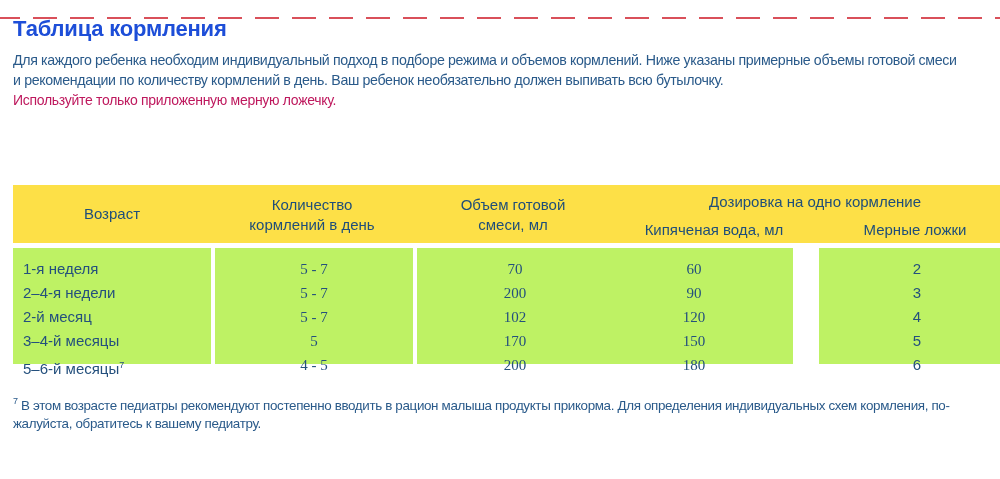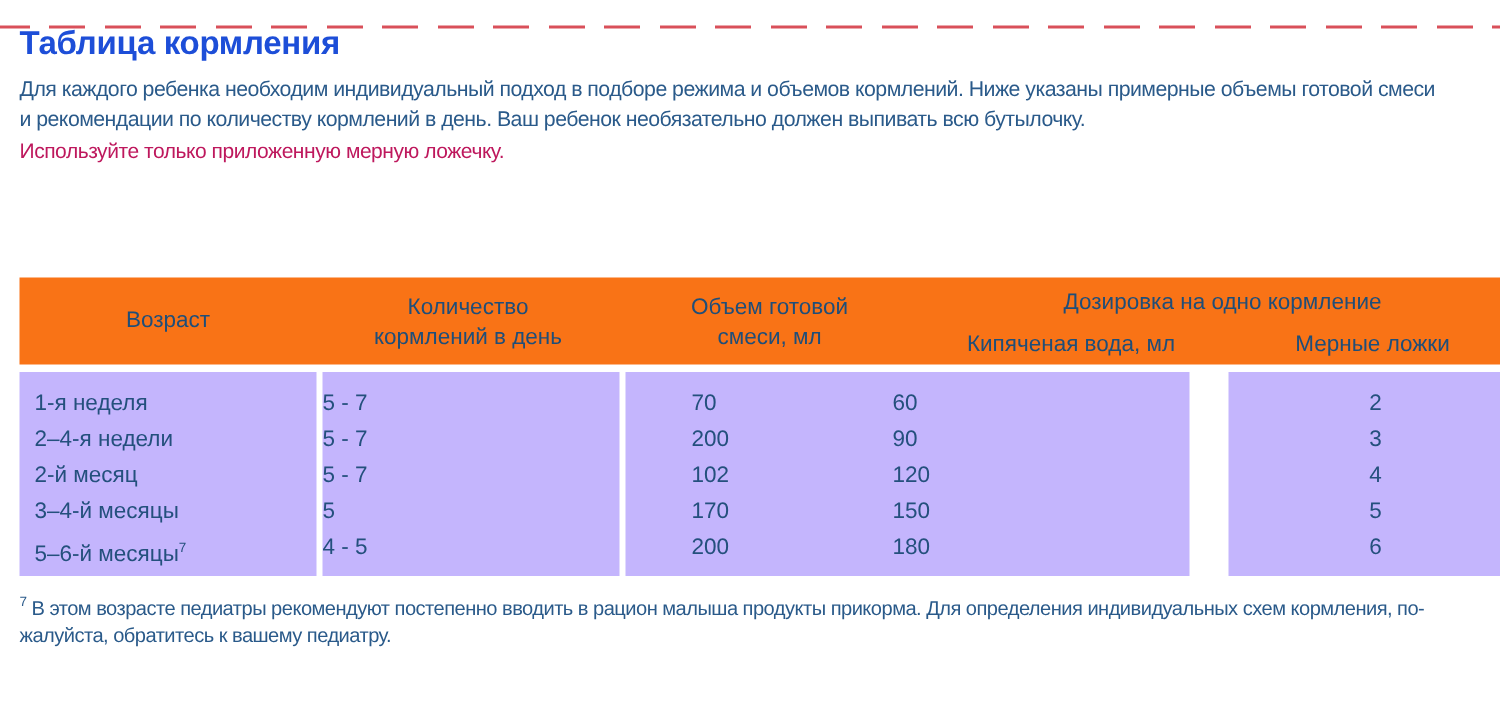--- a/index.html
+++ b/index.html
@@ -23,32 +23,32 @@
       position: absolute; left: 13px; top: 50px; width: 1100px;
       font-size: 14.2px; line-height: 20px; color: #2a5a8a; white-space: nowrap;
       letter-spacing: -0.35px;
     }
     .note-bold {
       position: absolute; left: 13px; top: 92px;
       font-size: 14px; font-weight: normal; color: #be185d; letter-spacing: -0.3px;
     }
     .thead {
       position: absolute; left: 13px; top: 185px; width: 987px; height: 58px;
-      background: #f97316;
+      background: #fde047;
     }
     .th {
       position: absolute; text-align: center; font-size: 15px; color: #1f4e79;
       line-height: 20px;
     }
     .tbody {
-      position: absolute; top: 248px; height: 136px; background: #c4b5fd;
+      position: absolute; top: 248px; height: 116px; background: #bef264;
     }
     .cell-lines { padding-top: 9px; font-size: 15px; line-height: 24px; color: #24507d; }
     .cell-lines div { height: 24px; }
-    .center { text-align: left; }
+    .center { text-align: center; font-family: Liberation Serif, serif; }
     sup { font-size: 9px; vertical-align: 6px; }
     .footnote {
       position: absolute; left: 13px; top: 392px; width: 990px;
       font-size: 13.4px; line-height: 18px; color: #2a5a8a; letter-spacing: -0.35px;
     }
   </style>
 </head>
 <body>
 
 <div class="dash"></div>
@@ -90,21 +90,21 @@
 <div class="tbody" style="left:215px; width:198px;">
   <div class="cell-lines center">
     <div>5 - 7</div>
     <div>5 - 7</div>
     <div>5 - 7</div>
     <div>5</div>
     <div>4 - 5</div>
   </div>
 </div>
 
-<div class="tbody" style="left:417px; width:196px;padding-left:44px;">
+<div class="tbody" style="left:417px; width:196px;">
   <div class="cell-lines center">
     <div>70</div>
     <div>200</div>
     <div>102</div>
     <div>170</div>
     <div>200</div>
   </div>
 </div>
 
 <div class="tbody" style="left:595px; width:198px;">

